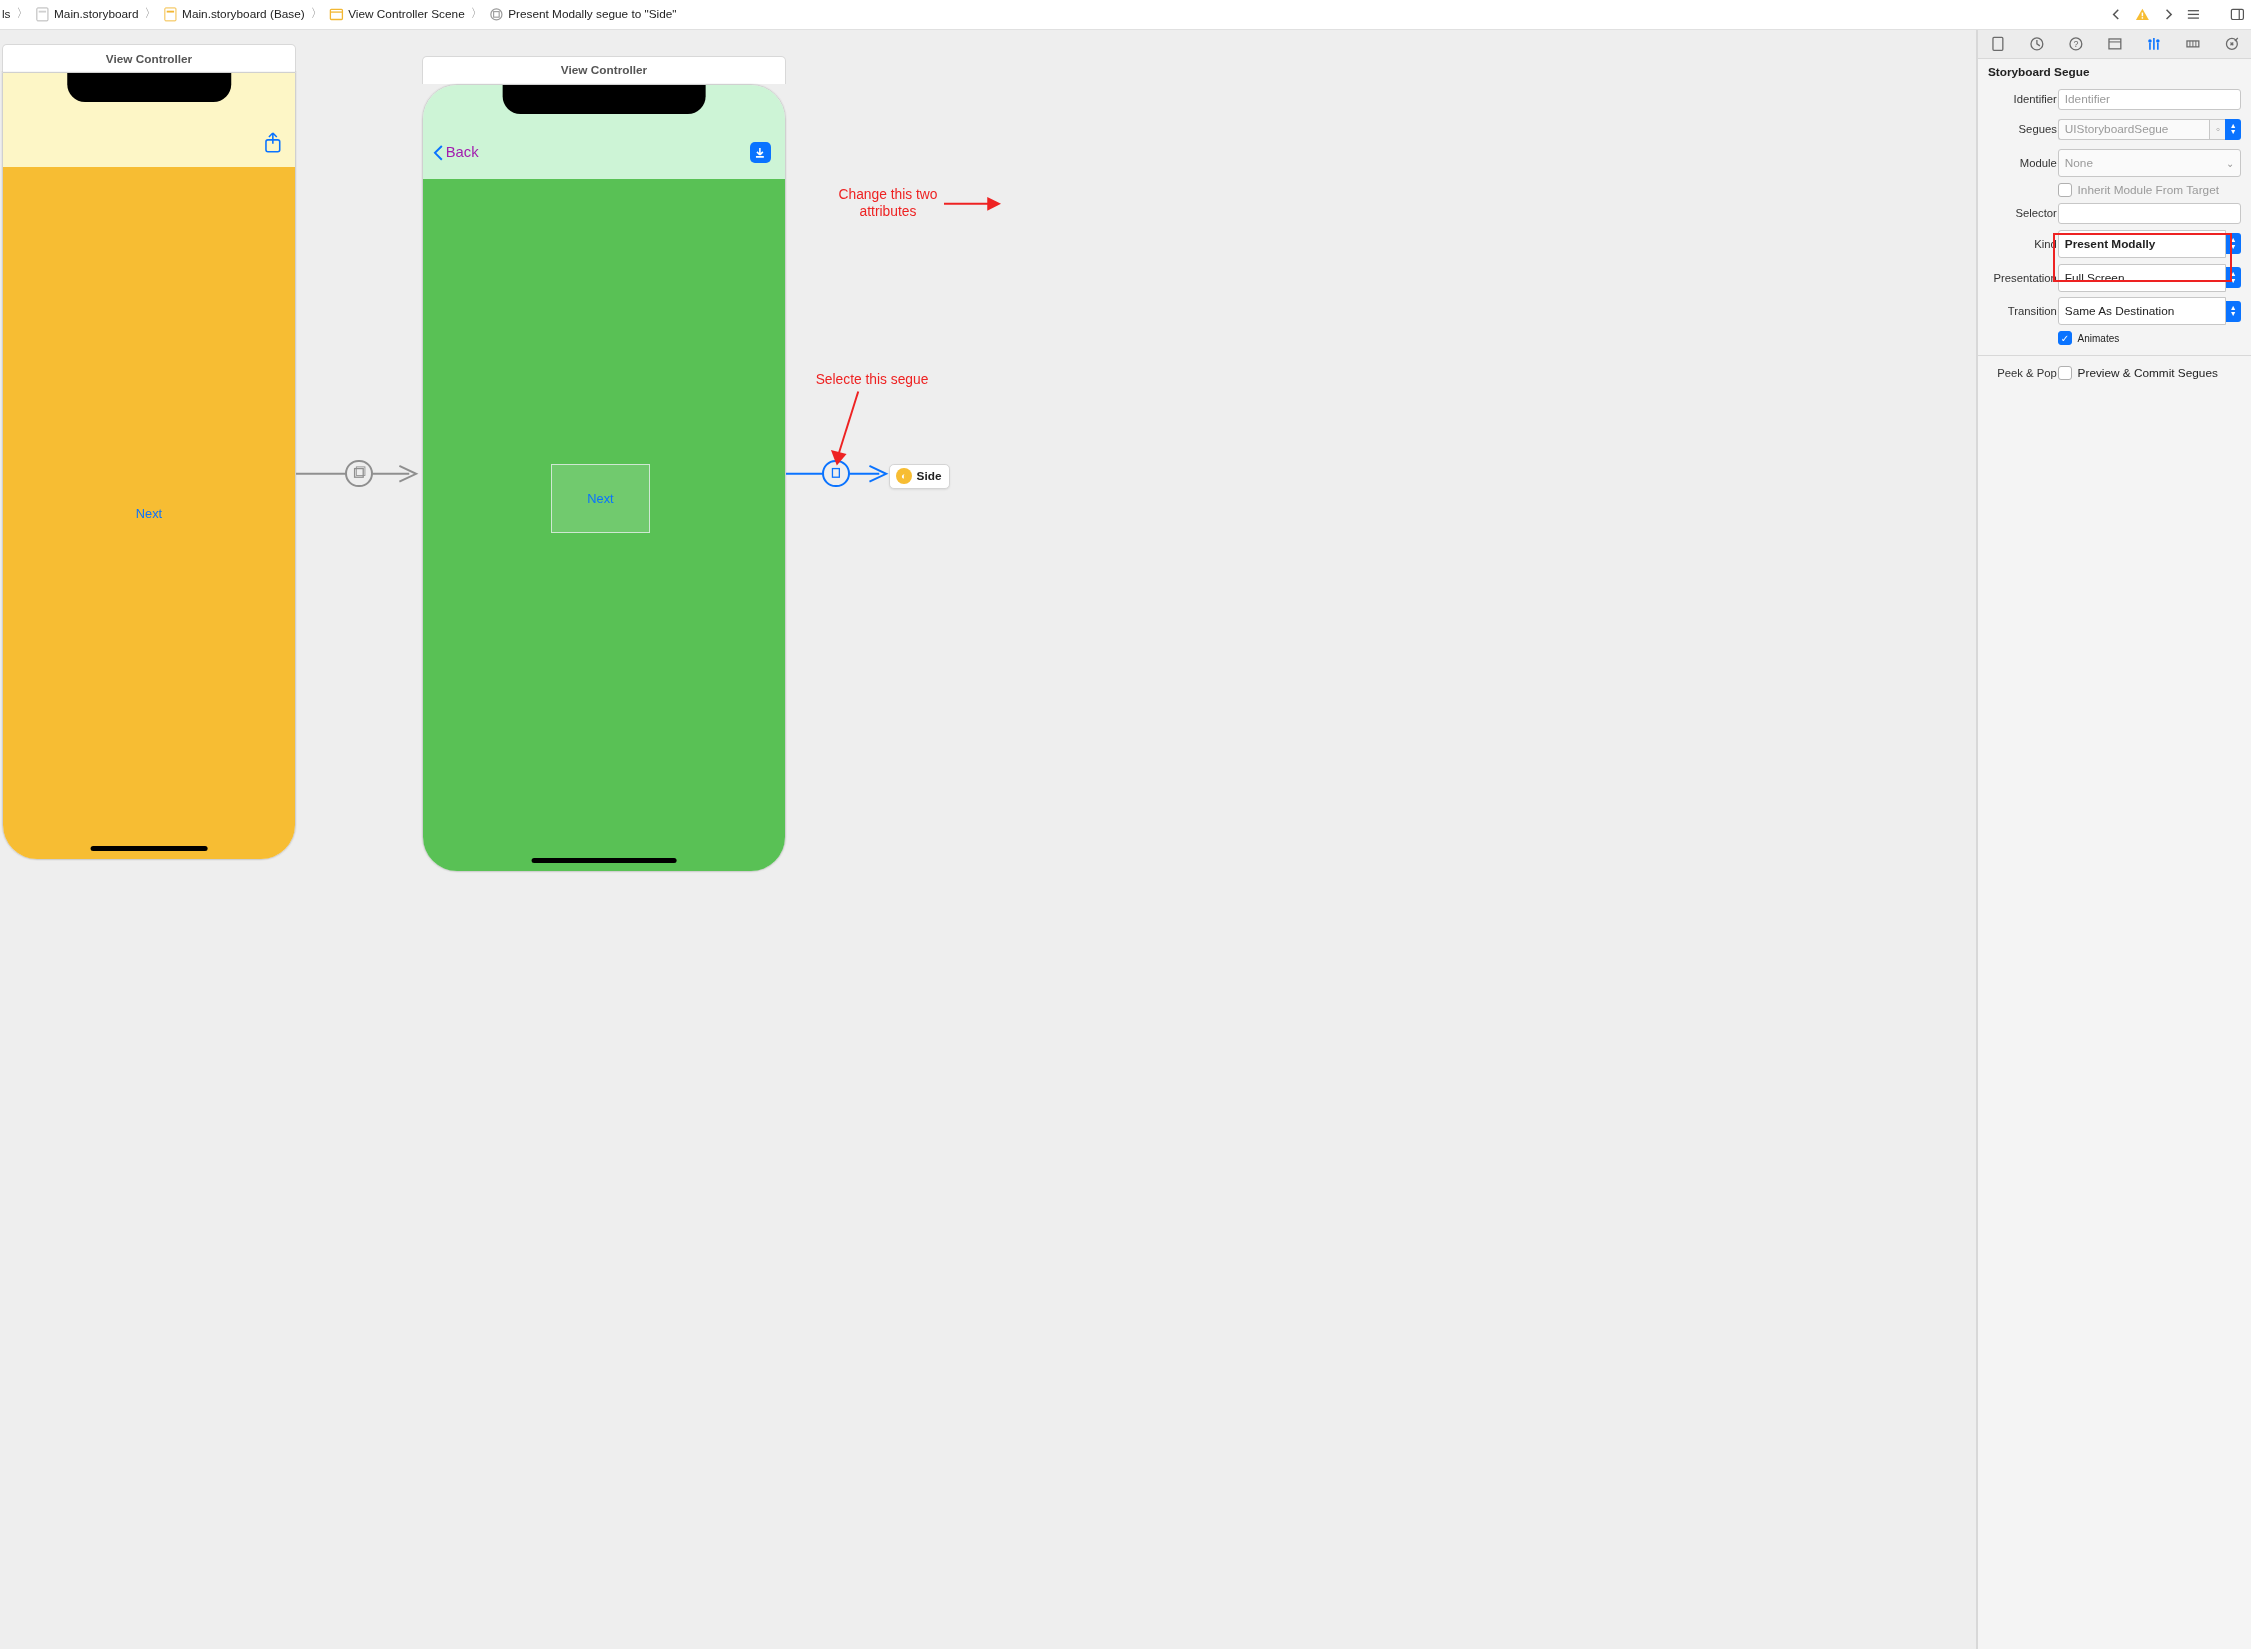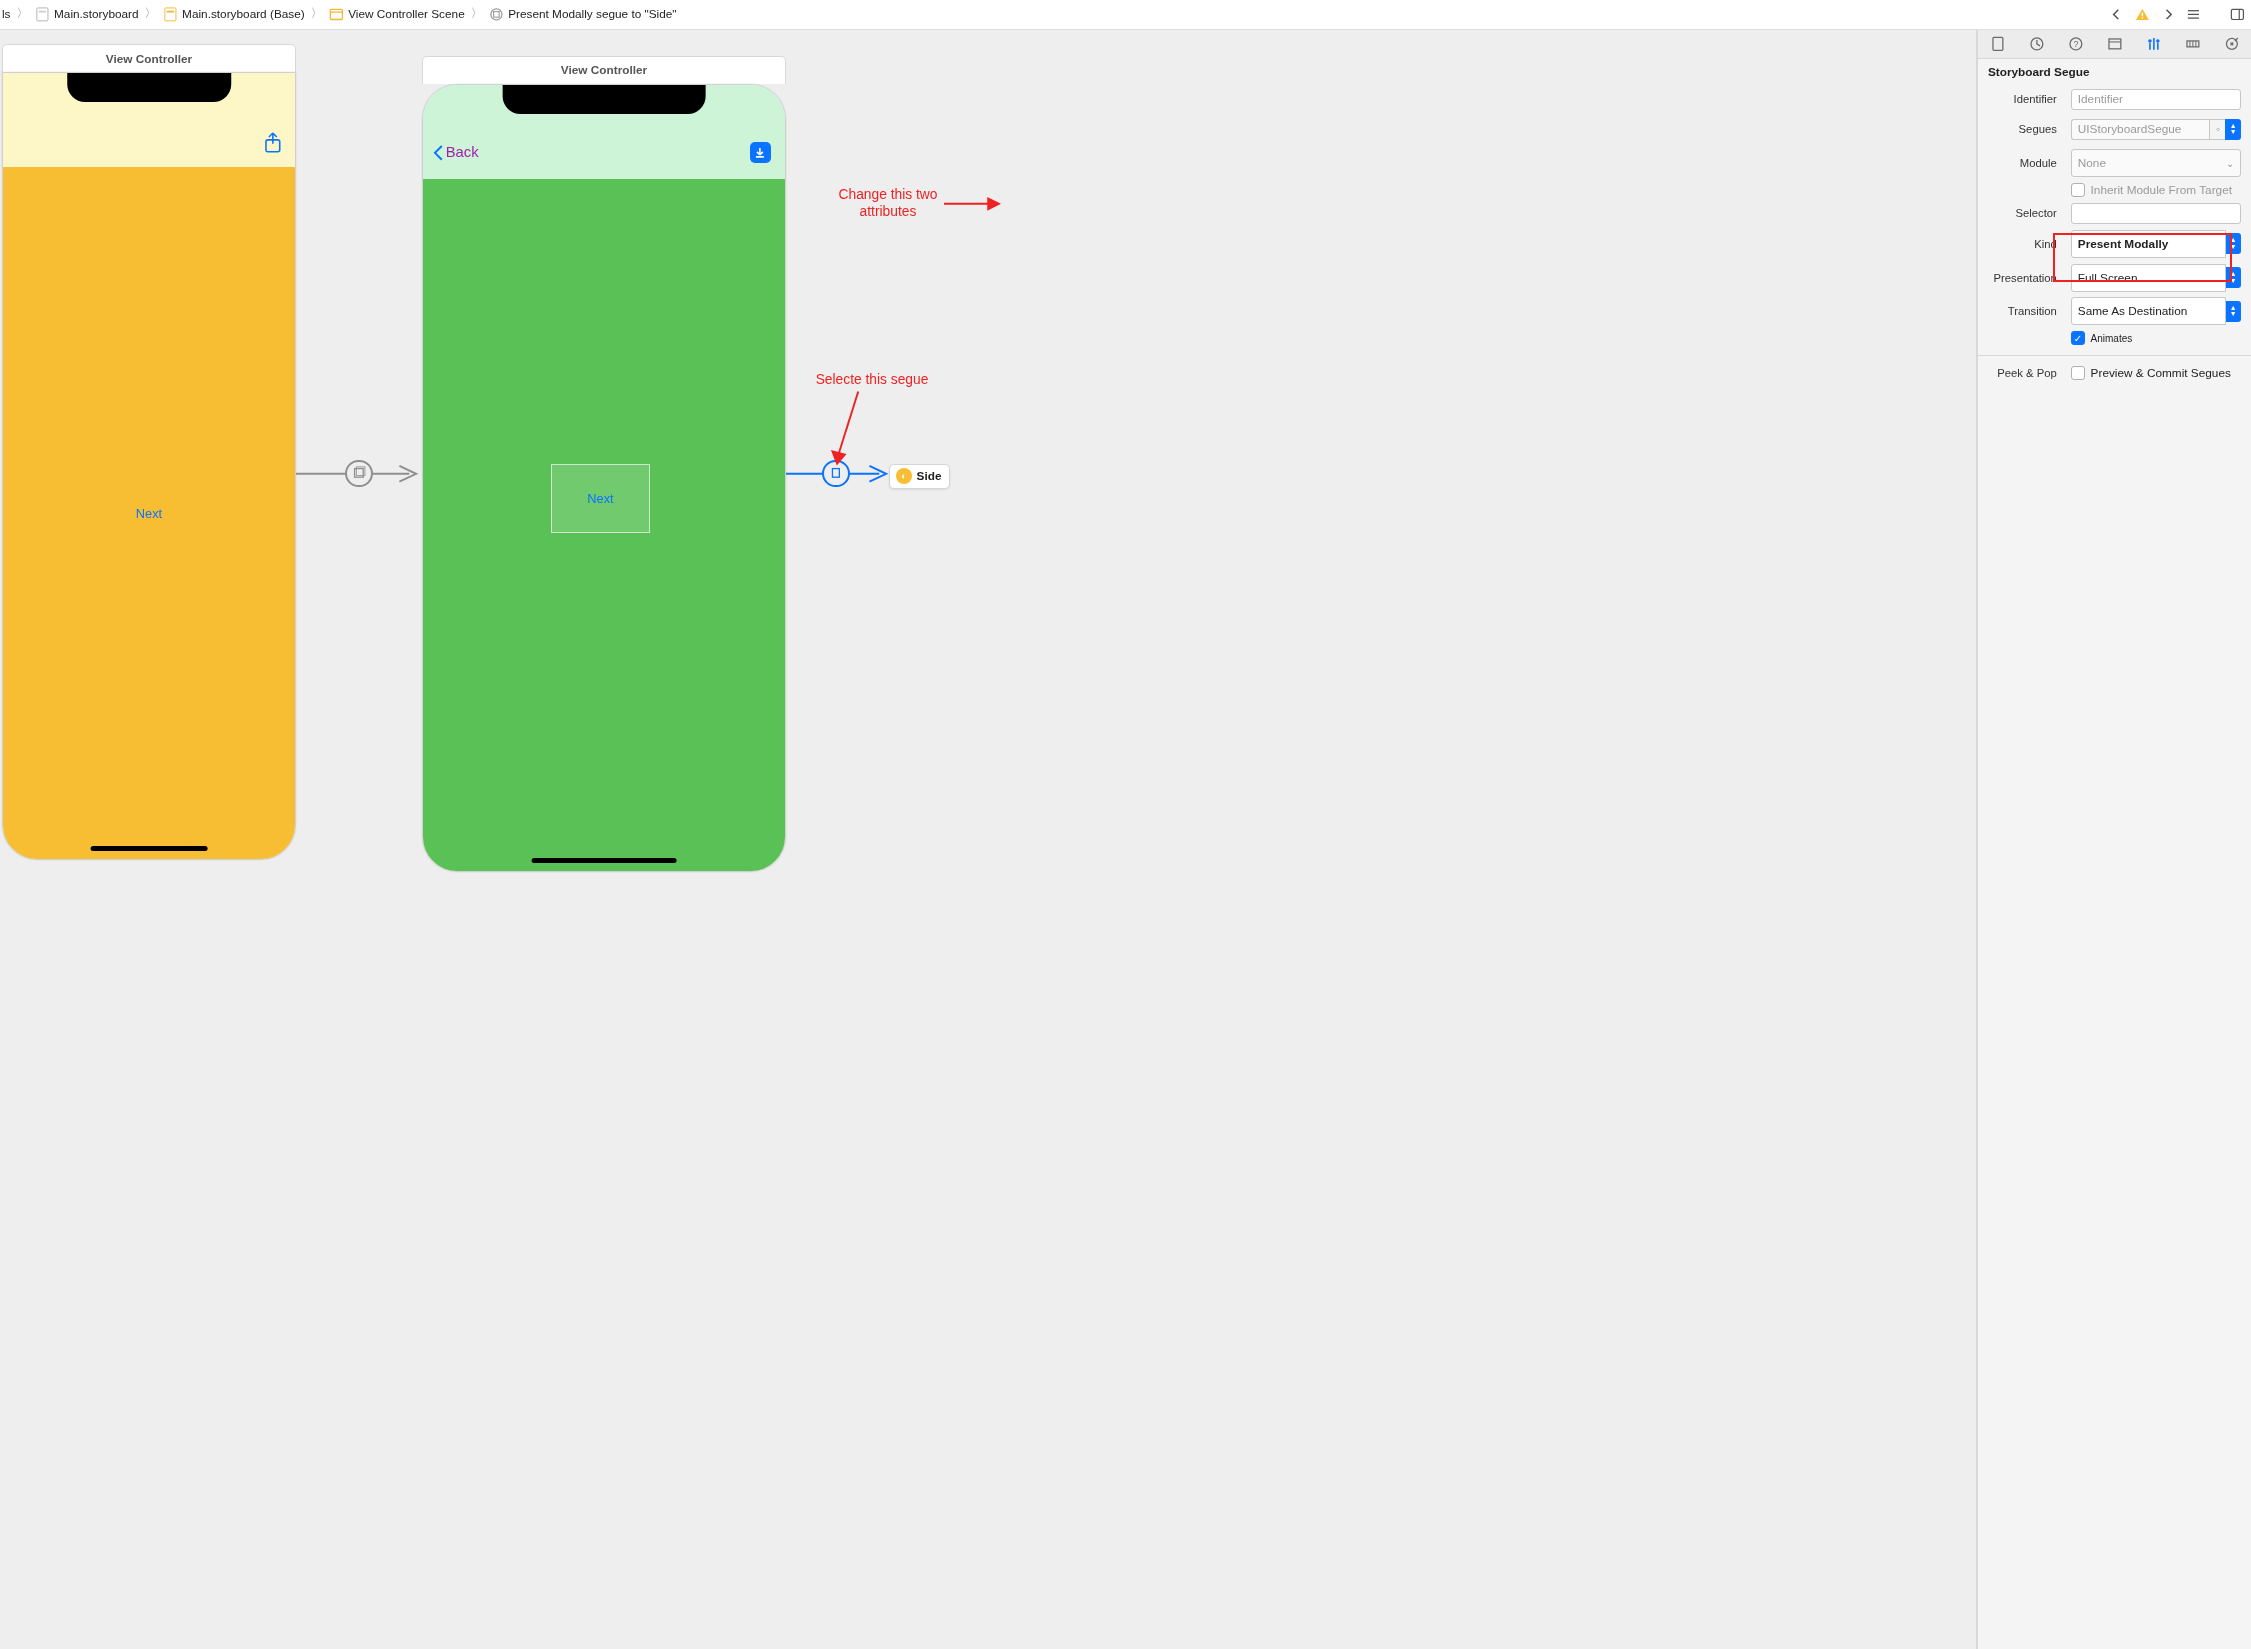--- a/index.html
+++ b/index.html
@@ -31,21 +31,21 @@
   .inspector { width: 274px; background: #f4f4f4; display: flex; flex-direction: column; border-left: 1px solid #d8d8d8; }
 
   
   .insp-tabs { height: 29.6px; display: flex; align-items: center; justify-content: space-around; border-bottom: 1px solid #d8d8d8; background: #ececec; }
   .insp-tab { width: 19.7px; height: 19.7px; display: flex; align-items: center; justify-content: center; color: #6b6b6b; cursor: pointer; }
   .insp-tab.active { color: #0a73ff; }
   .insp-tab svg { width: 15.8px; height: 15.8px; }
 
   .insp-section-title { font-weight: 600; font-size: 11.8px; padding: 5.9px 9.9px; background: #f4f4f4; }
   .insp-body { padding: 3.9px 9.9px 9.9px 9.9px; display: flex; flex-direction: column; gap: 5.9px; }
-  .insp-row { display: flex; align-items: center; gap: 14px; }
+  .insp-row { display: flex; align-items: center; gap: 1px; }
   .insp-label { width: 69px; text-align: right; font-size: 11.3px; color: #333; }
   .insp-field { flex: 1; display: flex; align-items: center; }
   .insp-input {
     flex: 1; height: 20.7px; border: 1px solid #c7c7c7; border-radius: 3px;
     padding: 0 5.9px; font-size: 11.8px; background: #fff;
   }
   .insp-input::placeholder { color: #9a9a9a; }
   .insp-select {
     flex: 1; height: 28px; border: 1px solid #c7c7c7; border-radius: 3px;
     background: #fff; display: flex; align-items: center; padding: 0 5.9px;

